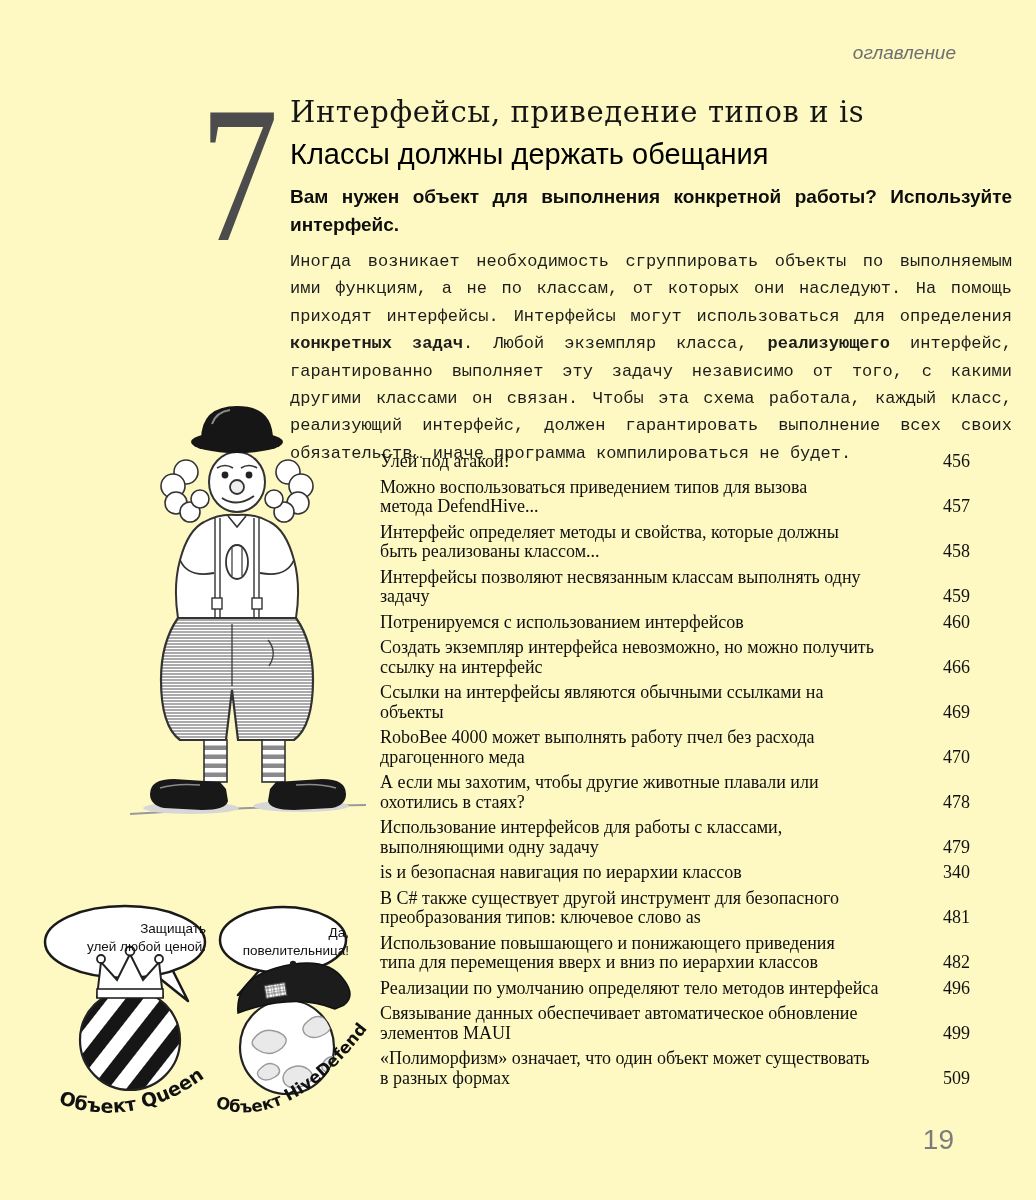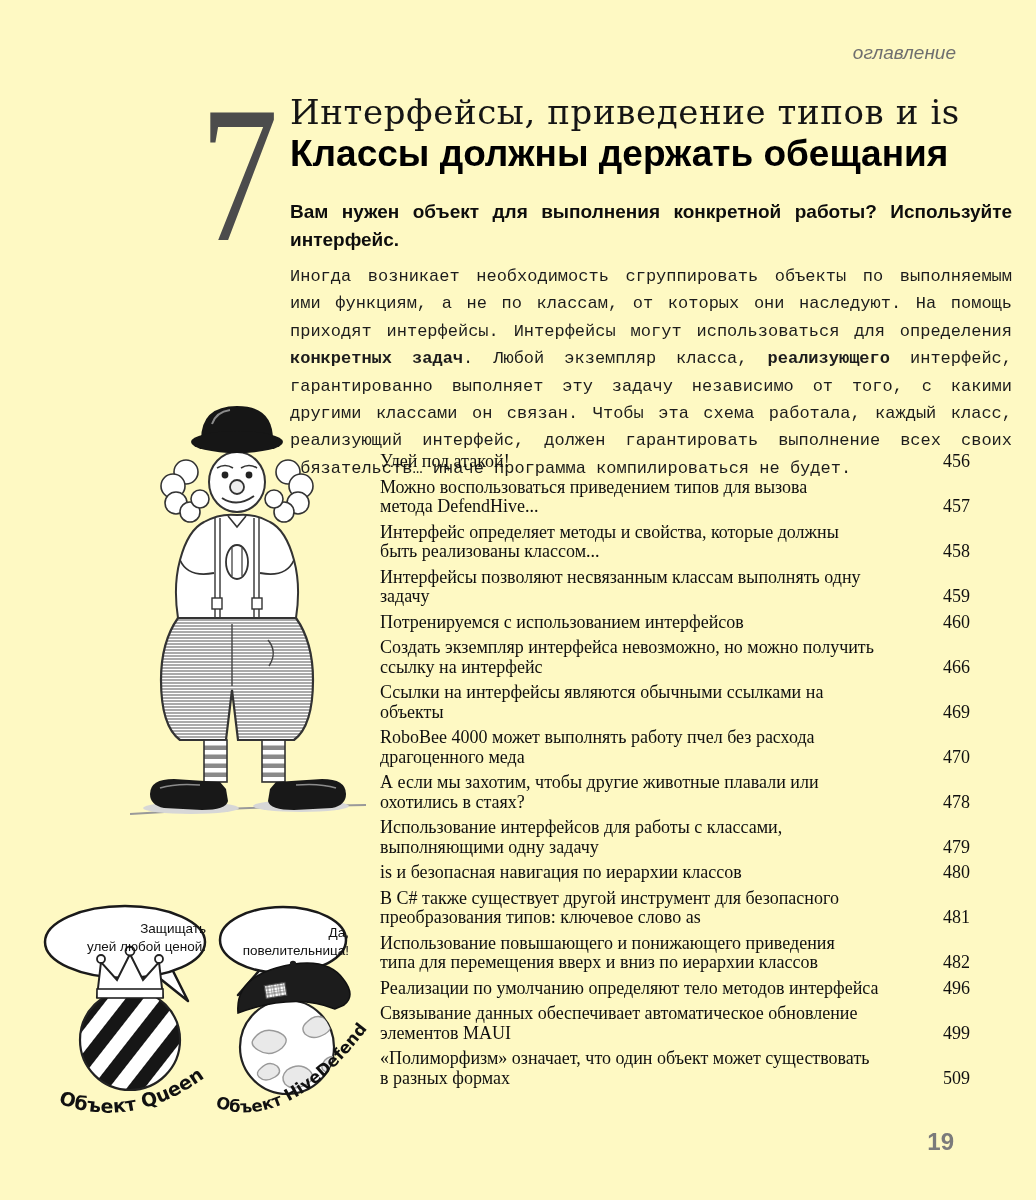--- a/index.html
+++ b/index.html
@@ -13,46 +13,46 @@
     font-style:italic; font-size:19px; color:#6f6f6f;
   }
   .chapter-number {
     position:absolute; left:200px; top:94px;
     font-family:"Liberation Serif", serif;
     font-size:196px; line-height:0.82; color:#4c4c4c;
     transform:scaleX(0.8); transform-origin:left top;
   }
   .main-col { position:absolute; left:290px; top:96px; width:722px; }
   .deco-title {
-    font-family:"DejaVu Serif", serif; font-size:34px; letter-spacing:0.6px;
+    font-family:"DejaVu Serif", serif; font-size:29px; letter-spacing:0.6px;
     color:#151515; margin:0 0 10px 0; line-height:32px;
   }
   .chapter-heading {
-    font-size:37px; font-weight:bold; margin:0 0 28px 0; line-height:32px; color:#000;
+    font-size:29px; font-weight:normal; margin:0 0 13px 0; line-height:32px; color:#000;
   }
   .lead {
     font-size:19px; font-weight:bold; line-height:28px;
     text-align:justify; margin:0 0 9px 0; color:#0d0d0d;
   }
   .intro {
     font-size:17px; line-height:27.4px; text-align:justify; margin:0; color:#1c1c1c;font-family:Liberation Mono, monospace;
   }
   .intro b { font-weight:bold; }
 
   .toc {
     position:absolute; left:380px; top:452px; width:590px;
     font-family:"Liberation Serif", serif; font-size:18px; color:#0f0f0f;
   }
   .toc-row { display:flex; align-items:flex-end; margin-bottom:6px;gap:25px; }
   .toc-title { flex:1; white-space:pre-line; line-height:19.5px; padding-right:12px; }
   .toc-page  { line-height:19.5px; min-width:42px; text-align:right; }
 
   .page-num {
     position:absolute; right:82px; bottom:44px;
-    font-size:24px; font-weight:bold; color:#7b7b7b;
+    font-size:28px; font-weight:normal; color:#7b7b7b;
   }
   .clown-wrap  { position:absolute; left:116px; top:390px; }
   .bottom-art  { position:absolute; left:25px;  top:900px; }
   .bubble-text {
     position:absolute; text-align:right; white-space:pre-line;
     font-size:13.5px; line-height:1.32; color:#111;
   }
   .bubble-text.left  { left:46px;  top:920px; width:160px; }
   .bubble-text.right { left:219px; top:924px; width:130px; }
   svg { display:block; }
@@ -196,21 +196,21 @@
 охотились в стаях?</div>
         <div class="toc-page">478</div>
       </div>
       <div class="toc-row">
         <div class="toc-title">Использование интерфейсов для работы с классами,
 выполняющими одну задачу</div>
         <div class="toc-page">479</div>
       </div>
       <div class="toc-row">
         <div class="toc-title">is и безопасная навигация по иерархии классов</div>
-        <div class="toc-page">480</div>
+        <div class="toc-page">340</div>
       </div>
       <div class="toc-row">
         <div class="toc-title">В C# также существует другой инструмент для безопасного
 преобразования типов: ключевое слово as</div>
         <div class="toc-page">481</div>
       </div>
       <div class="toc-row">
         <div class="toc-title">Использование повышающего и понижающего приведения
 типа для перемещения вверх и вниз по иерархии классов</div>
         <div class="toc-page">482</div>

